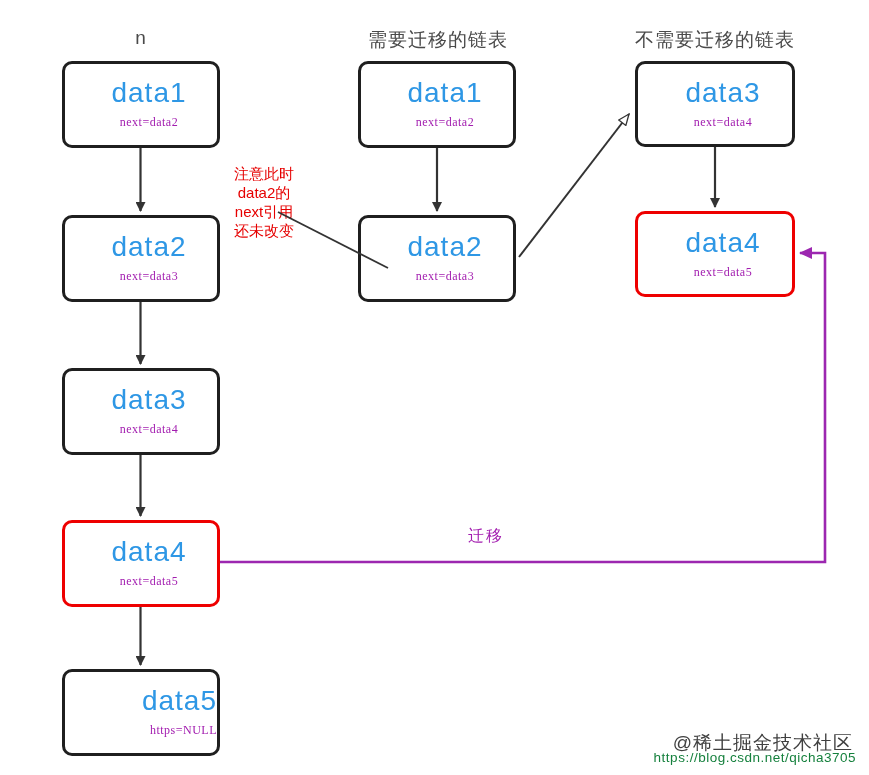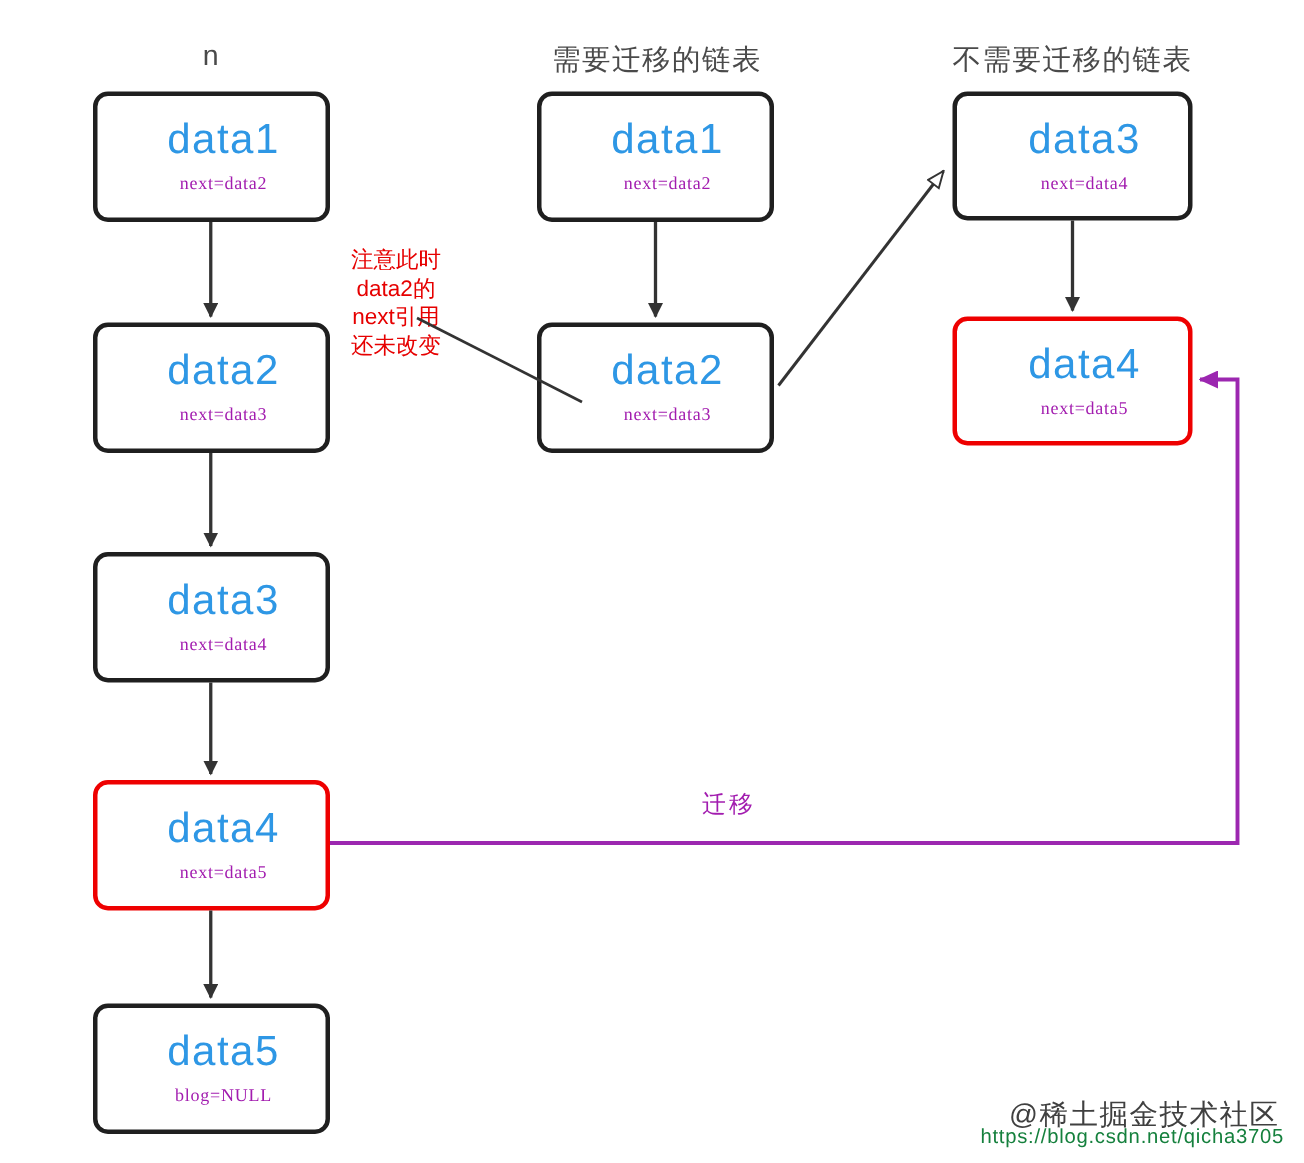--- a/index.html
+++ b/index.html
@@ -107,23 +107,23 @@
     <div class="node-next">next=data3</div>
   </div>
   <div class="node" style="left:62px;top:368px;">
     <div class="node-title">data3</div>
     <div class="node-next">next=data4</div>
   </div>
   <div class="node highlight" style="left:62px;top:520px;">
     <div class="node-title">data4</div>
     <div class="node-next">next=data5</div>
   </div>
-  <div class="node" style="left:62px;top:669px;">
+  <div class="node" style="left:62px;top:669px;align-items:flex-end;">
     <div class="node-title">data5</div>
-    <div class="node-next">blog=NULL</div>
+    <div class="node-next">https=NULL</div>
   </div>
 
   <div class="node" style="left:358px;top:61px;">
     <div class="node-title">data1</div>
     <div class="node-next">next=data2</div>
   </div>
   <div class="node" style="left:358px;top:215px;">
     <div class="node-title">data2</div>
     <div class="node-next">next=data3</div>
   </div>

